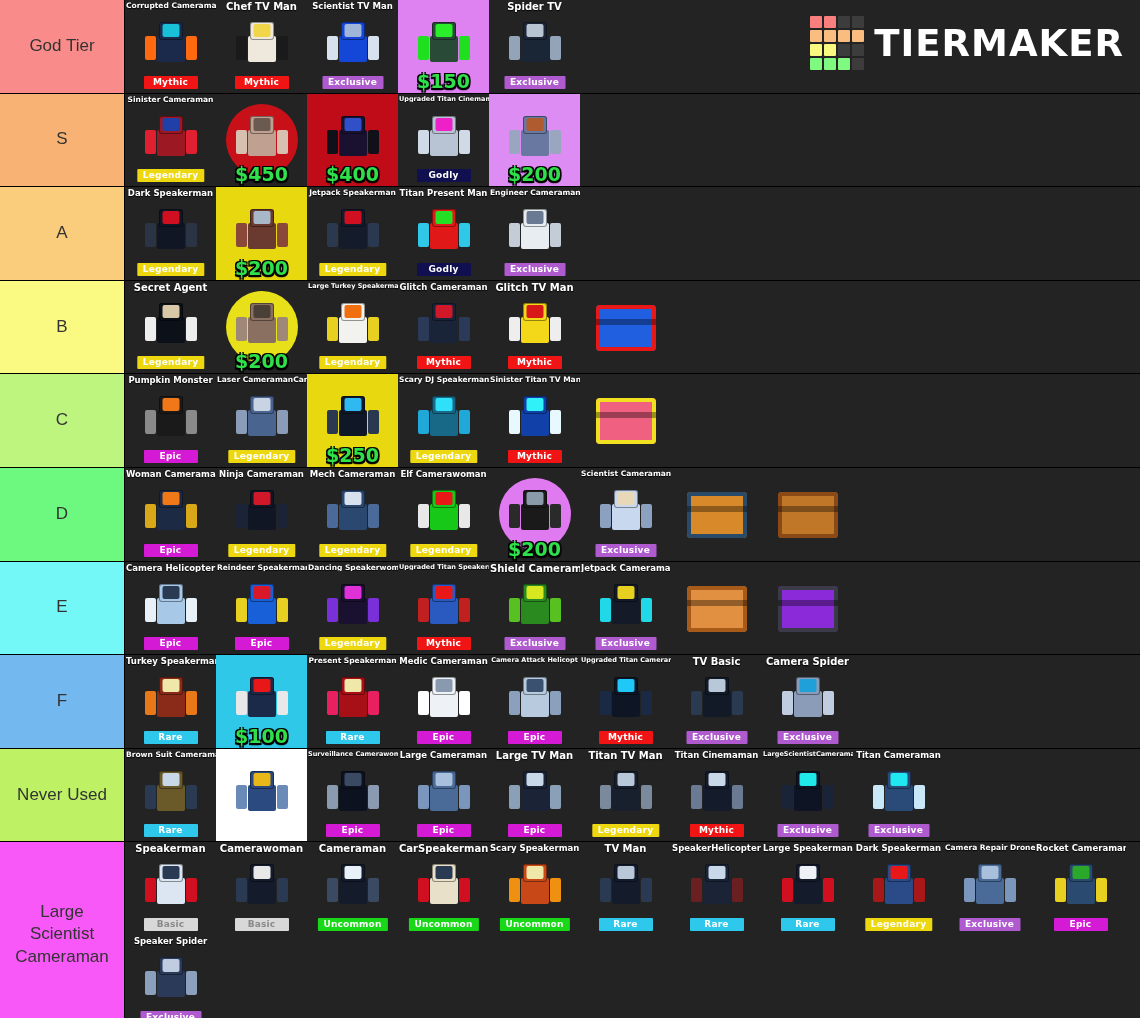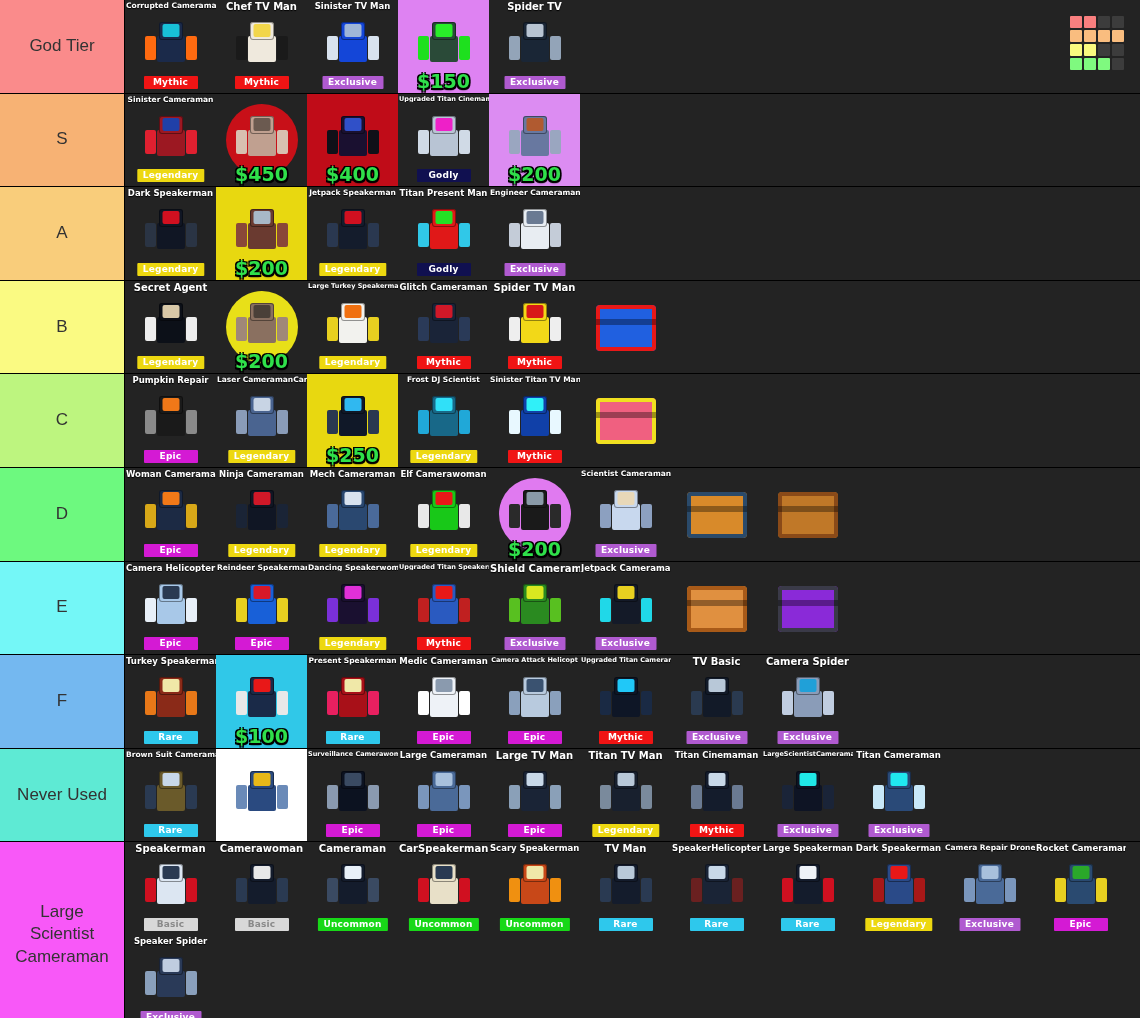--- a/index.html
+++ b/index.html
@@ -175,20 +175,21 @@
         <i style="background: rgb(249, 189, 127);"></i>
         <i style="background: rgb(249, 249, 127);"></i>
         <i style="background: rgb(249, 249, 127);"></i>
         <i style="background: rgb(60, 60, 60);"></i>
         <i style="background: rgb(60, 60, 60);"></i>
         <i style="background: rgb(127, 249, 127);"></i>
         <i style="background: rgb(127, 249, 127);"></i>
         <i style="background: rgb(127, 249, 127);"></i>
         <i style="background: rgb(60, 60, 60);"></i>
       </div>
+    <div class="logo-text">TIERMAKER</div>
   </div>
 
   <div class="tier-table" id="tier-table">
       <div class="tier-row" style="min-height: 92.6px;">
         <div class="tier-label" style="background: rgb(250, 139, 139);">God Tier</div>
         <div class="tier-items">
           <div class="cell">
             <div class="cell-title" style="font-size: 7.5px;">Corrupted Cameraman</div>
             <div class="fig">
               <div class="armL" style="background: rgb(255, 106, 16);"></div>
@@ -206,21 +207,21 @@
               <div class="armL" style="background: rgb(26, 26, 26);"></div>
               <div class="armR" style="background: rgb(26, 26, 26);"></div>
               <div class="torso" style="background: rgb(239, 233, 221);"></div>
               <div class="head" style="background: rgb(239, 233, 221); box-shadow: rgba(0, 0, 0, 0.4) 0px 0px 0px 1px inset;">
                 <div class="screen" style="background: rgb(242, 214, 74);"></div>
               </div>
             </div>
             <div class="badge" style="background: rgb(240, 20, 20);">Mythic</div>
           </div>
           <div class="cell">
-            <div class="cell-title" style="font-size: 8.5px;">Sinister TV Man</div>
+            <div class="cell-title" style="font-size: 8.5px;">Scientist TV Man</div>
             <div class="fig">
               <div class="armL" style="background: rgb(216, 226, 238);"></div>
               <div class="armR" style="background: rgb(216, 226, 238);"></div>
               <div class="torso" style="background: rgb(20, 70, 216);"></div>
               <div class="head" style="background: rgb(20, 70, 216); box-shadow: rgba(0, 0, 0, 0.4) 0px 0px 0px 1px inset;">
                 <div class="screen" style="background: rgb(159, 182, 216);"></div>
               </div>
             </div>
             <div class="badge" style="background: rgb(176, 90, 208);">Exclusive</div>
           </div>
@@ -431,42 +432,42 @@
               <div class="armL" style="background: rgb(42, 58, 88);"></div>
               <div class="armR" style="background: rgb(42, 58, 88);"></div>
               <div class="torso" style="background: rgb(26, 36, 56);"></div>
               <div class="head" style="background: rgb(26, 36, 56); box-shadow: rgba(0, 0, 0, 0.4) 0px 0px 0px 1px inset;">
                 <div class="screen" style="background: rgb(208, 24, 40);"></div>
               </div>
             </div>
             <div class="badge" style="background: rgb(240, 20, 20);">Mythic</div>
           </div>
           <div class="cell">
-            <div class="cell-title" style="font-size: 10px;">Spider TV Man</div>
+            <div class="cell-title" style="font-size: 10px;">Glitch TV Man</div>
             <div class="fig">
               <div class="armL" style="background: rgb(238, 238, 238);"></div>
               <div class="armR" style="background: rgb(238, 238, 238);"></div>
               <div class="torso" style="background: rgb(242, 216, 24);"></div>
               <div class="head" style="background: rgb(242, 216, 24); box-shadow: rgba(0, 0, 0, 0.4) 0px 0px 0px 1px inset;">
                 <div class="screen" style="background: rgb(216, 24, 24);"></div>
               </div>
             </div>
             <div class="badge" style="background: rgb(240, 20, 20);">Mythic</div>
           </div>
           <div class="cell">
             <div class="cell-title" style="font-size: 10px;"></div>
             <div class="chest" style="background: rgb(32, 96, 224); box-shadow: rgb(232, 24, 24) 0px 0px 0px 4px inset;"></div>
           </div>
         </div>
       </div>
       <div class="tier-row" style="min-height: 92.6px;">
         <div class="tier-label" style="background: rgb(189, 245, 127);">C</div>
         <div class="tier-items">
           <div class="cell">
-            <div class="cell-title" style="font-size: 8.5px;">Pumpkin Repair</div>
+            <div class="cell-title" style="font-size: 8.5px;">Pumpkin Monster</div>
             <div class="fig">
               <div class="armL" style="background: rgb(138, 138, 138);"></div>
               <div class="armR" style="background: rgb(138, 138, 138);"></div>
               <div class="torso" style="background: rgb(26, 26, 26);"></div>
               <div class="head" style="background: rgb(26, 26, 26); box-shadow: rgba(0, 0, 0, 0.4) 0px 0px 0px 1px inset;">
                 <div class="screen" style="background: rgb(240, 120, 24);"></div>
               </div>
             </div>
             <div class="badge" style="background: rgb(212, 26, 212);">Epic</div>
           </div>
@@ -489,21 +490,21 @@
               <div class="armL" style="background: rgb(42, 56, 80);"></div>
               <div class="armR" style="background: rgb(42, 56, 80);"></div>
               <div class="torso" style="background: rgb(16, 24, 40);"></div>
               <div class="head" style="background: rgb(16, 24, 40); box-shadow: rgba(0, 0, 0, 0.4) 0px 0px 0px 1px inset;">
                 <div class="screen" style="background: rgb(48, 184, 240);"></div>
               </div>
             </div>
             <div class="price">$250</div>
           </div>
           <div class="cell">
-            <div class="cell-title" style="font-size: 7.5px;">Frost DJ Scientist</div>
+            <div class="cell-title" style="font-size: 7.5px;">Scary DJ Speakerman</div>
             <div class="fig">
               <div class="armL" style="background: rgb(32, 168, 216);"></div>
               <div class="armR" style="background: rgb(32, 168, 216);"></div>
               <div class="torso" style="background: rgb(24, 104, 136);"></div>
               <div class="head" style="background: rgb(24, 104, 136); box-shadow: rgba(0, 0, 0, 0.4) 0px 0px 0px 1px inset;">
                 <div class="screen" style="background: rgb(48, 224, 248);"></div>
               </div>
             </div>
             <div class="badge" style="background: rgb(237, 216, 16); color: rgb(255, 255, 255);">Legendary</div>
           </div>
@@ -792,21 +793,21 @@
               <div class="torso" style="background: rgb(138, 156, 184);"></div>
               <div class="head" style="background: rgb(138, 156, 184); box-shadow: rgba(0, 0, 0, 0.4) 0px 0px 0px 1px inset;">
                 <div class="screen" style="background: rgb(32, 160, 216);"></div>
               </div>
             </div>
             <div class="badge" style="background: rgb(176, 90, 208);">Exclusive</div>
           </div>
         </div>
       </div>
       <div class="tier-row" style="min-height: 92.6px;">
-        <div class="tier-label" style="background: #5eead4;">Never Used</div>
+        <div class="tier-label" style="background: #bef264;">Never Used</div>
         <div class="tier-items">
           <div class="cell">
             <div class="cell-title" style="font-size: 7.5px;">Brown Suit Cameraman</div>
             <div class="fig">
               <div class="armL" style="background: rgb(42, 58, 82);"></div>
               <div class="armR" style="background: rgb(42, 58, 82);"></div>
               <div class="torso" style="background: rgb(106, 90, 42);"></div>
               <div class="head" style="background: rgb(106, 90, 42); box-shadow: rgba(0, 0, 0, 0.4) 0px 0px 0px 1px inset;">
                 <div class="screen" style="background: rgb(200, 216, 232);"></div>
               </div>

